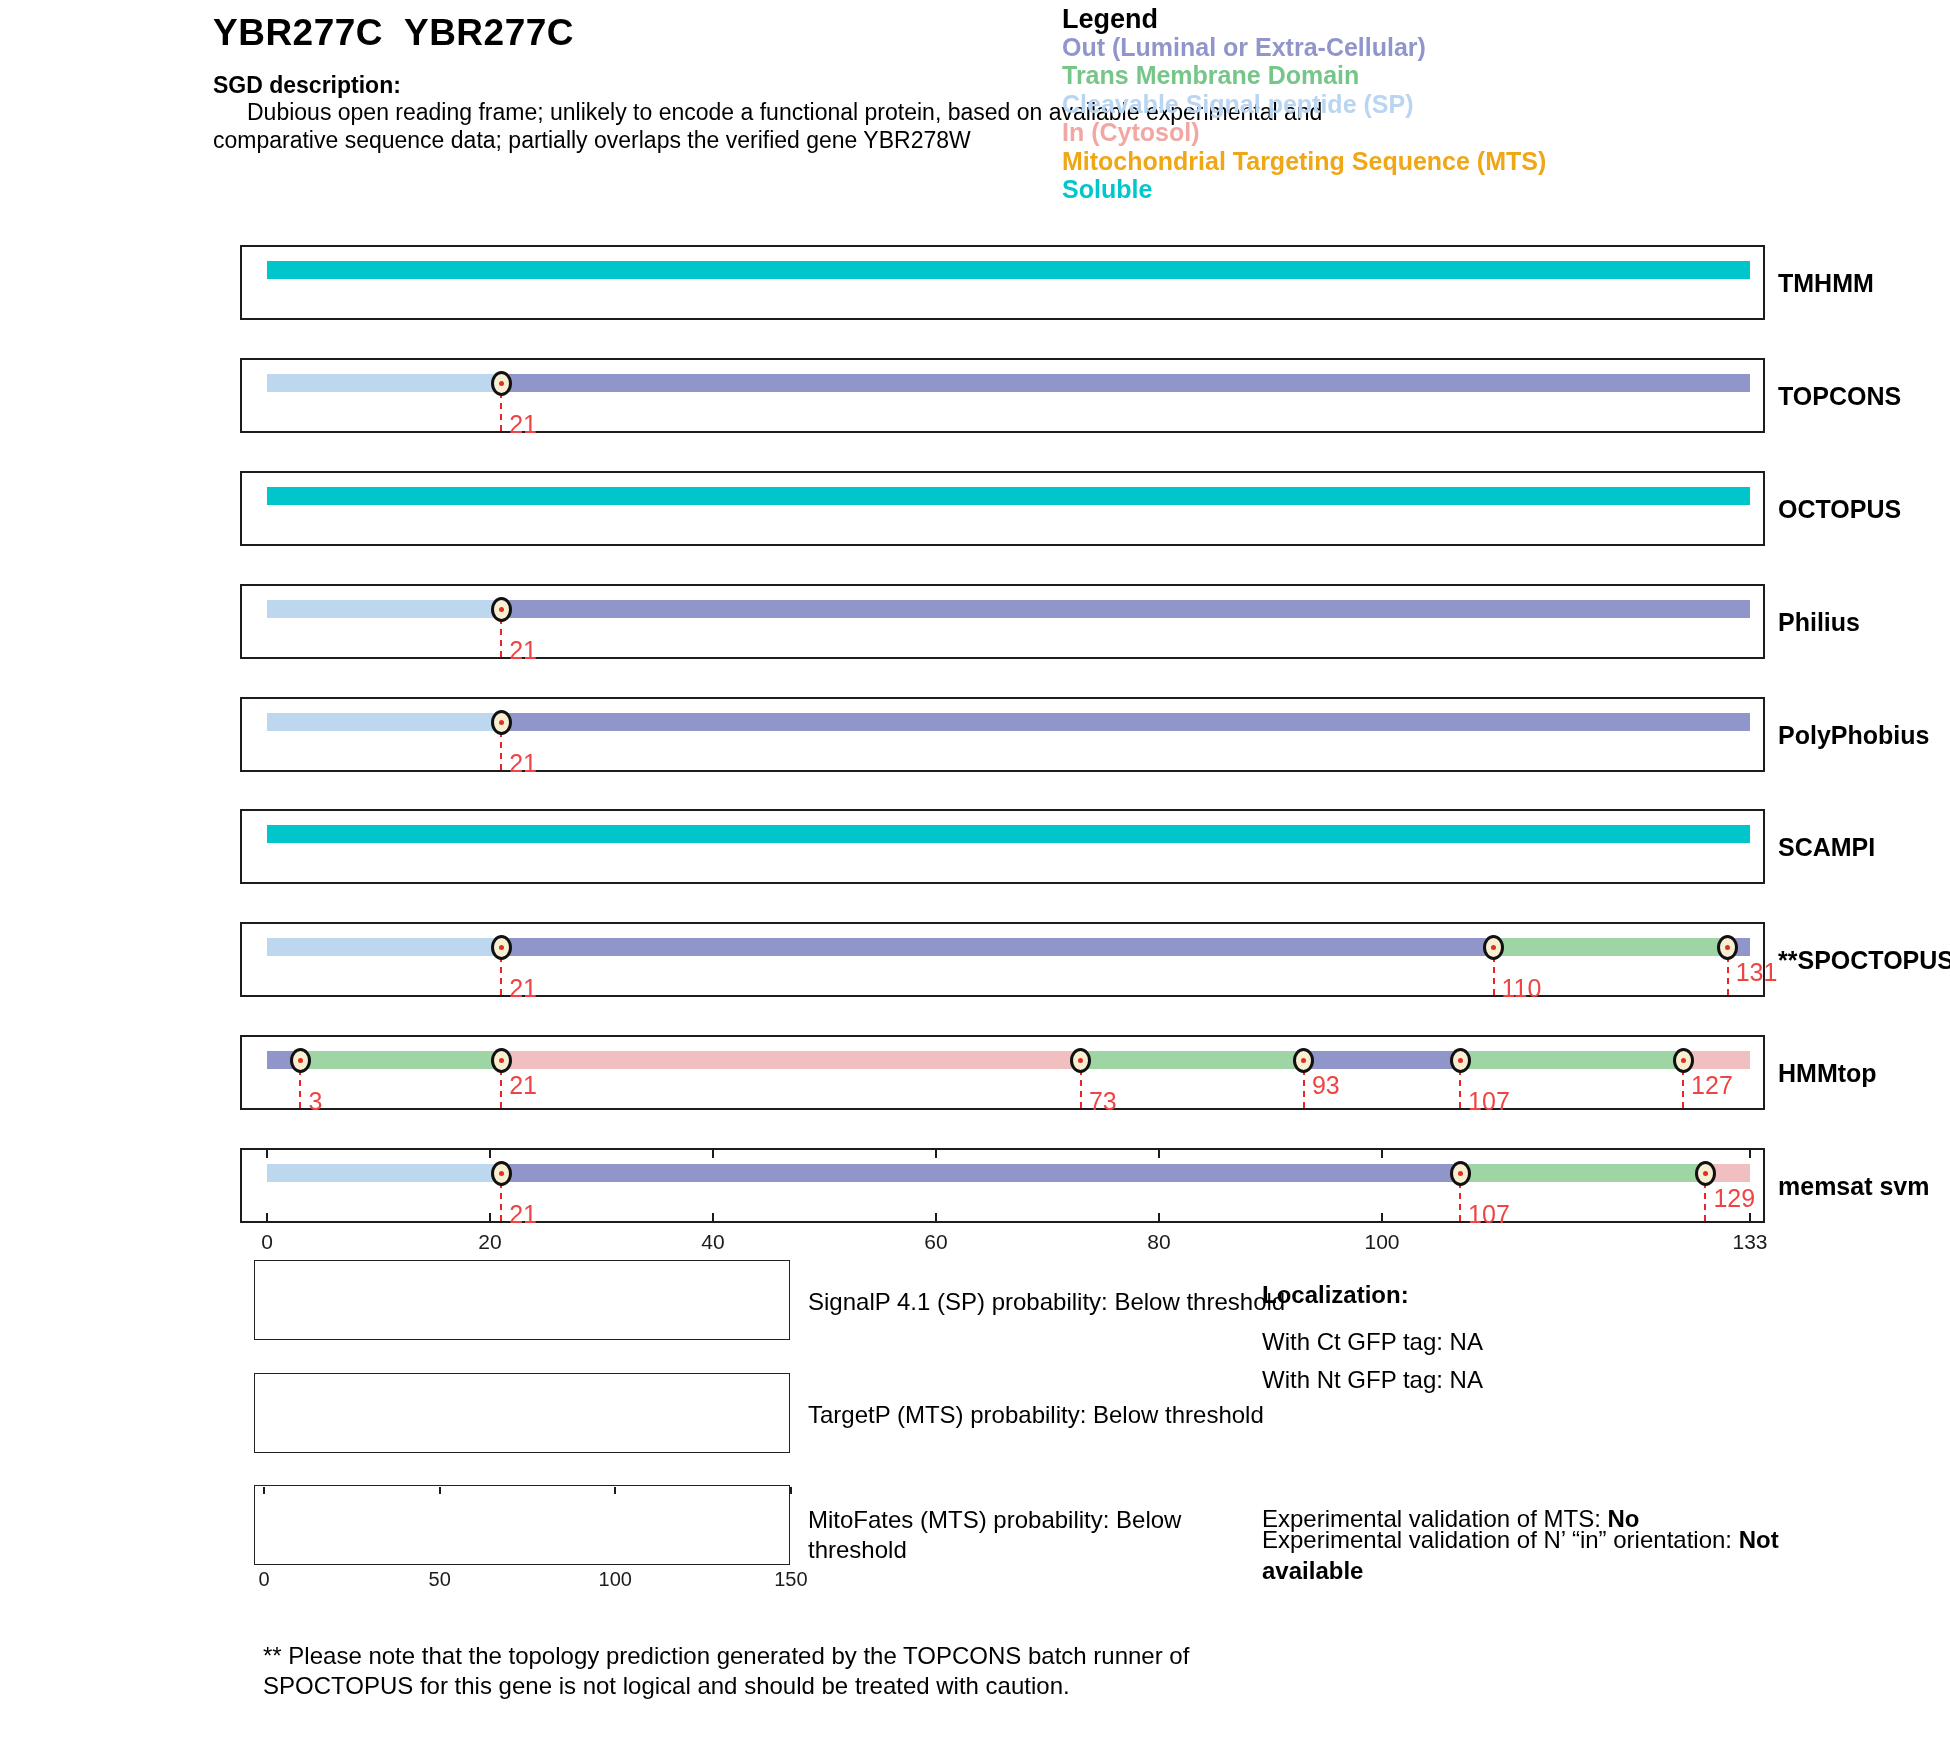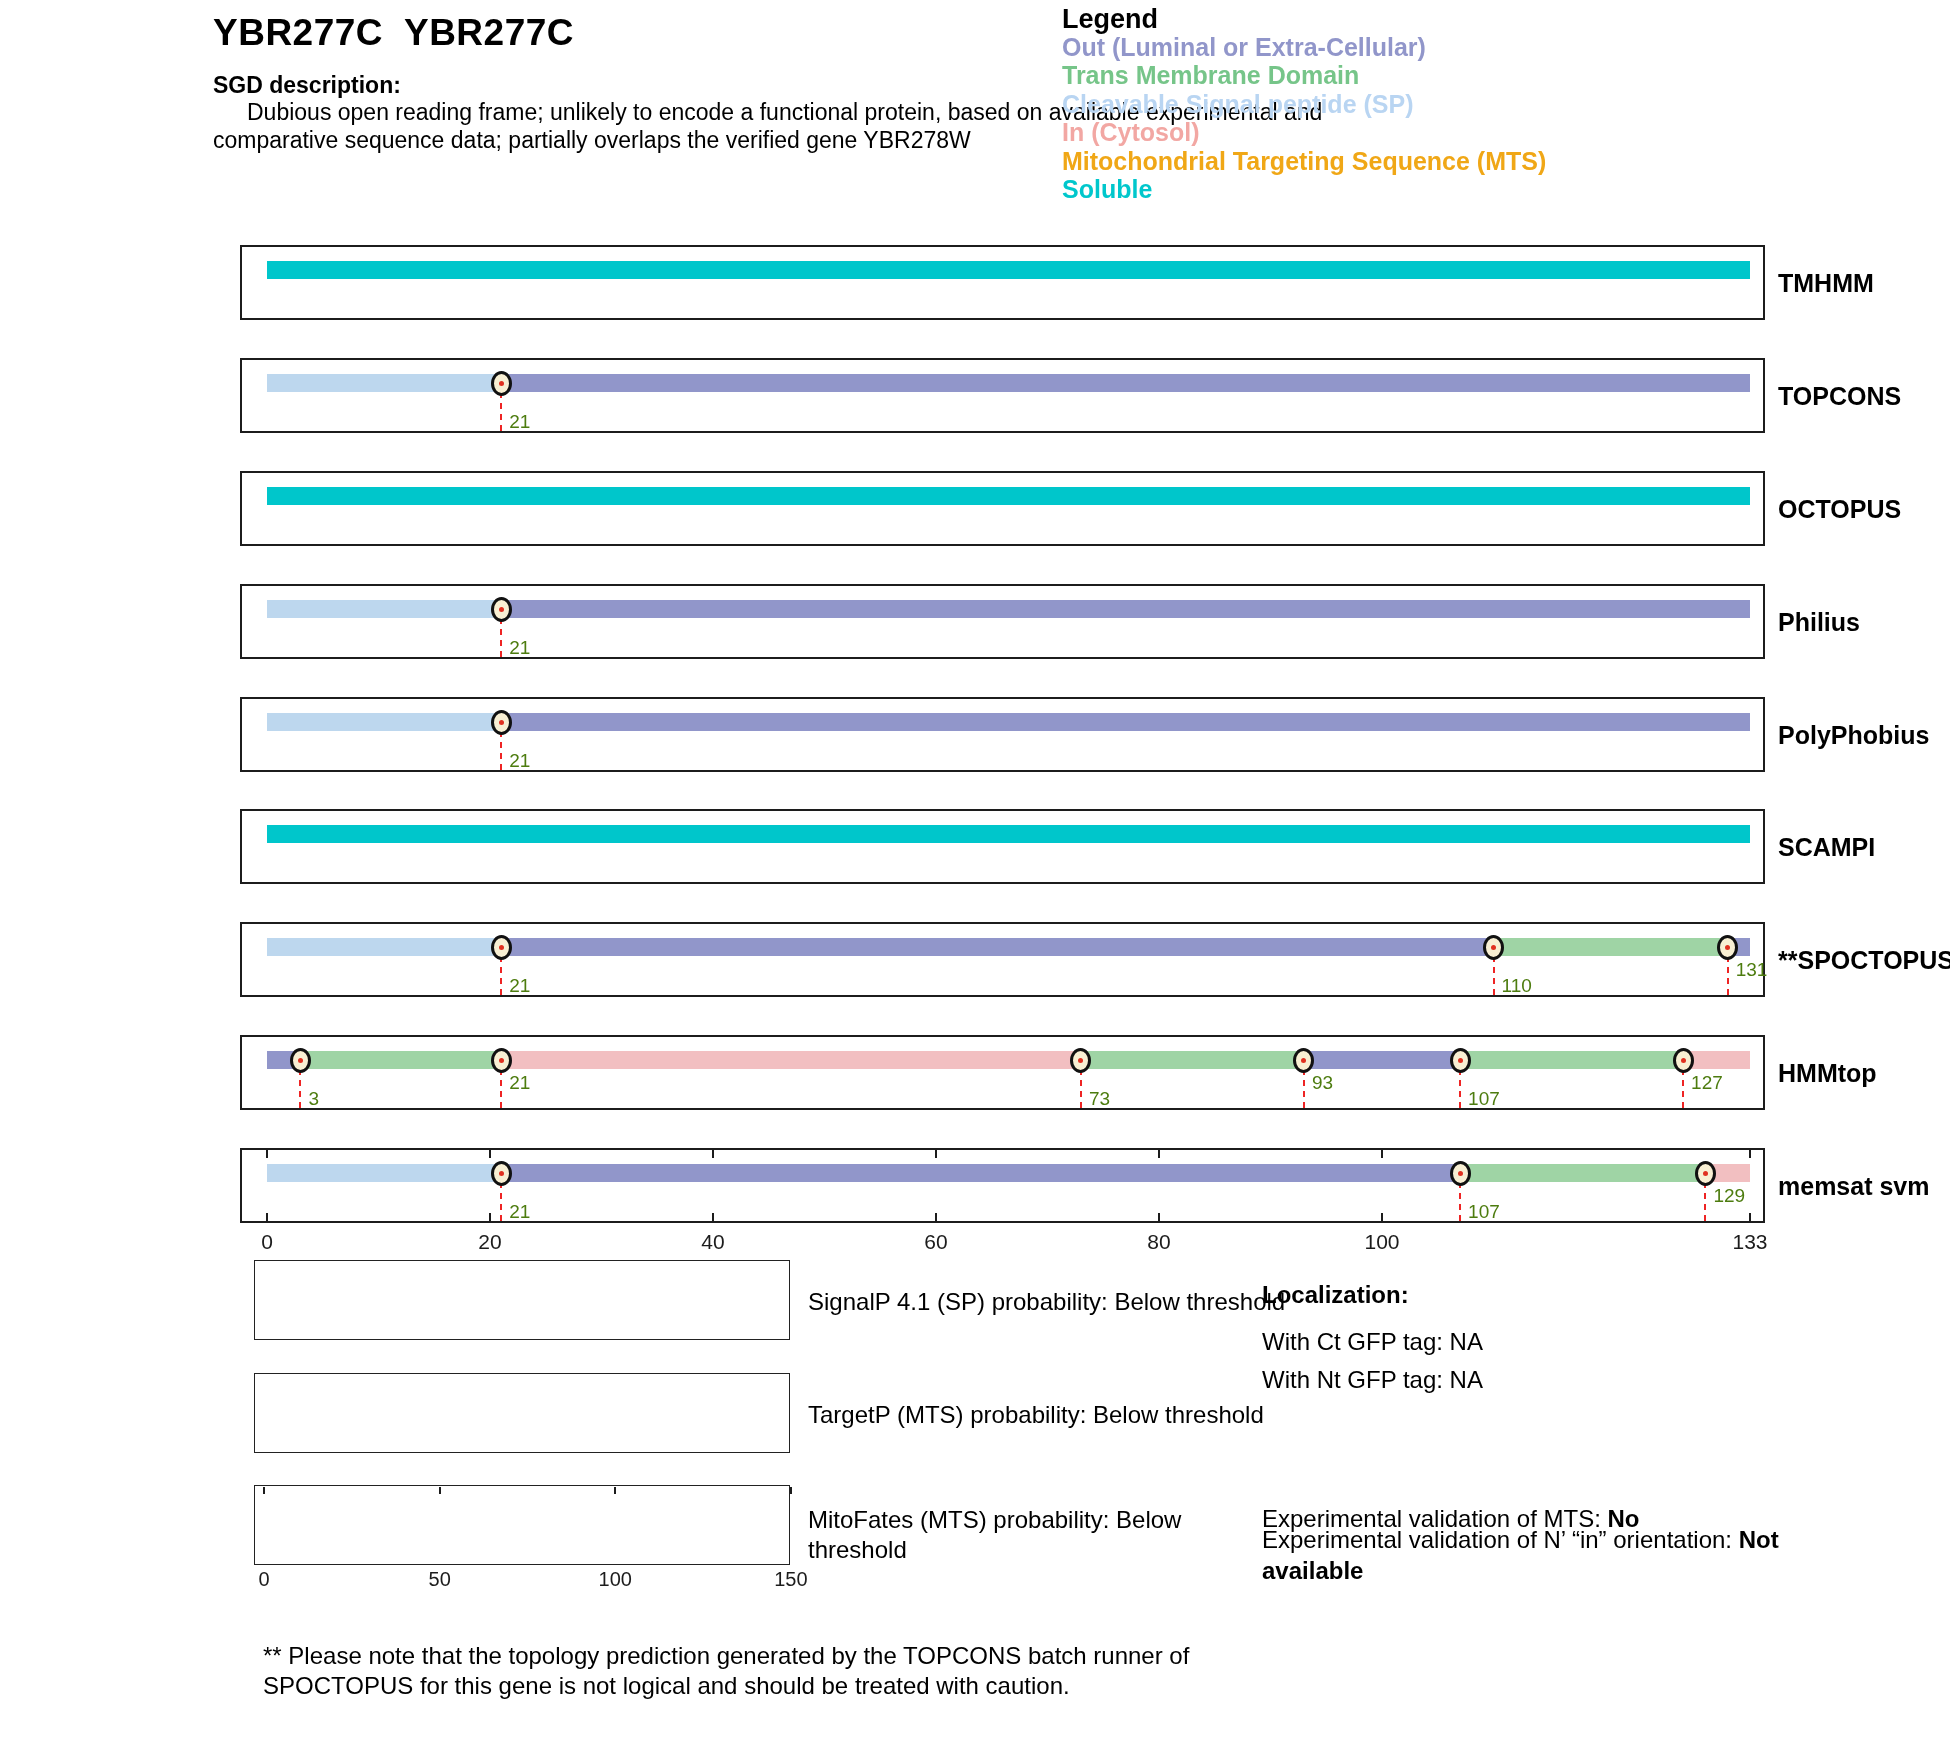--- a/index.html
+++ b/index.html
@@ -9,21 +9,21 @@
   .title{left:213px;top:12px;font-size:37px;font-weight:bold;white-space:pre;letter-spacing:0.5px;}
   .sgd-label{left:213px;top:72px;font-size:23px;font-weight:bold;}
   .desc-line{left:213px;font-size:23px;white-space:pre;}
   .legend-title{left:1062px;top:4px;font-size:27px;font-weight:bold;}
   .legend-item{left:1062px;font-size:25px;font-weight:bold;white-space:pre;}
   .track-box{border:2px solid #1c1c1c;background:#fff;box-sizing:border-box;}
   .seg{height:18px;}
   .marker{box-sizing:border-box;width:21px;height:25px;border:3px solid #111;border-radius:50%;background:#f8efd3;}
   .marker .dot{position:absolute;left:50%;top:50%;width:5px;height:5px;margin:-2.5px 0 0 -2.5px;border-radius:50%;background:#e03020;}
   .dashline{width:0;border-left:2px dashed #ee2424;}
-  .mnum{font-size:19px;color:#4d7c0f;line-height:1;white-space:nowrap;}
+  .mnum{font-size:25px;color:#ef4444;line-height:1;white-space:nowrap;}
   .axis-label{font-size:21px;color:#1c1c1c;transform:translateX(-50%);white-space:nowrap;}
   .track-label{left:1778px;font-size:25px;font-weight:bold;white-space:nowrap;}
   .ruler-tick{width:2px;background:#1c1c1c;}
   .panel-box{left:254px;width:536px;height:80px;border:1.5px solid #222;box-sizing:border-box;background:#fff;}
   .panel-text{left:808px;font-size:24px;white-space:nowrap;}
   .panel-axis-label{font-size:20px;color:#1c1c1c;transform:translateX(-50%);}
   .loc{left:1262px;font-size:24px;white-space:nowrap;}
   .bold{font-weight:bold;}
   .footnote{left:263px;font-size:24px;white-space:nowrap;}
 </style>

